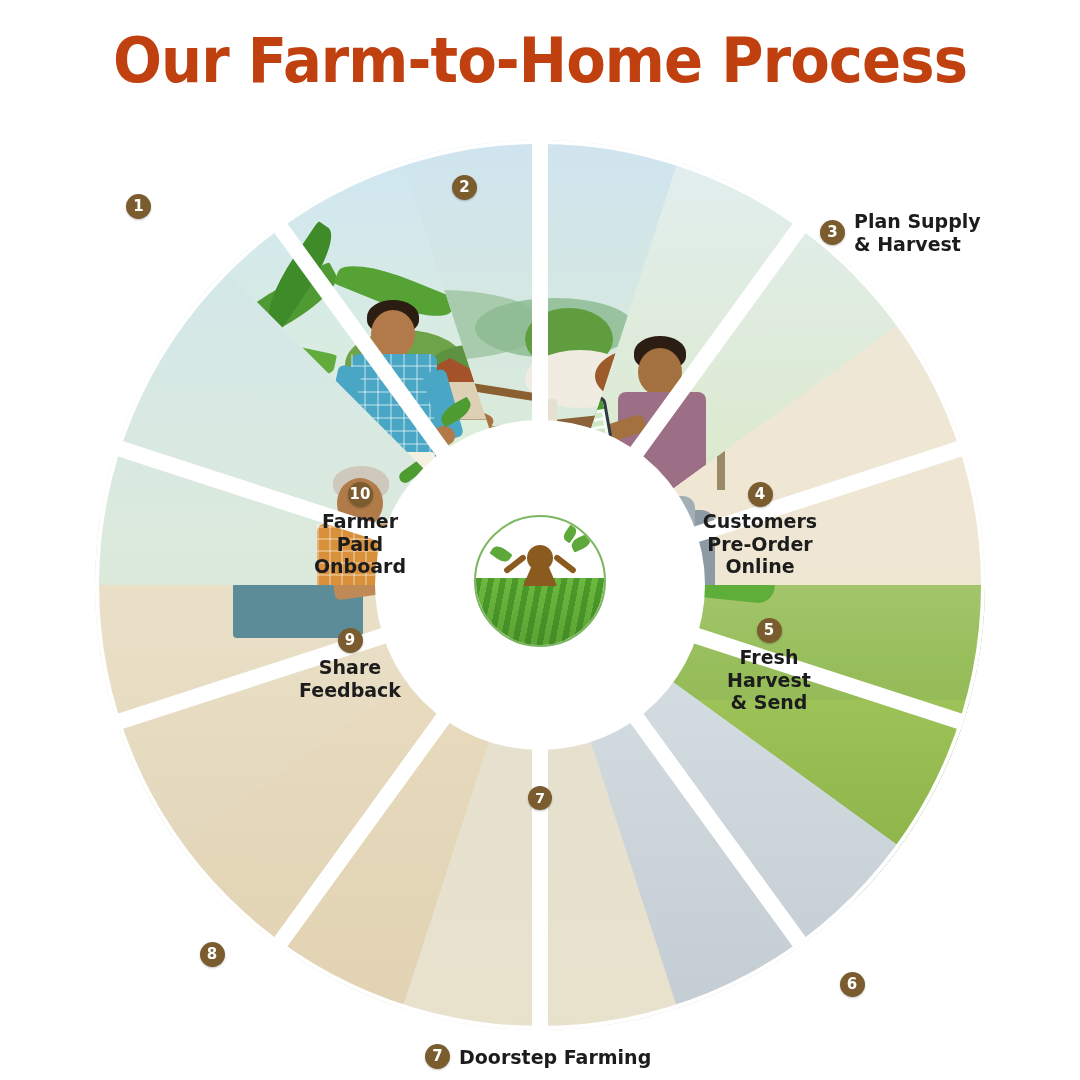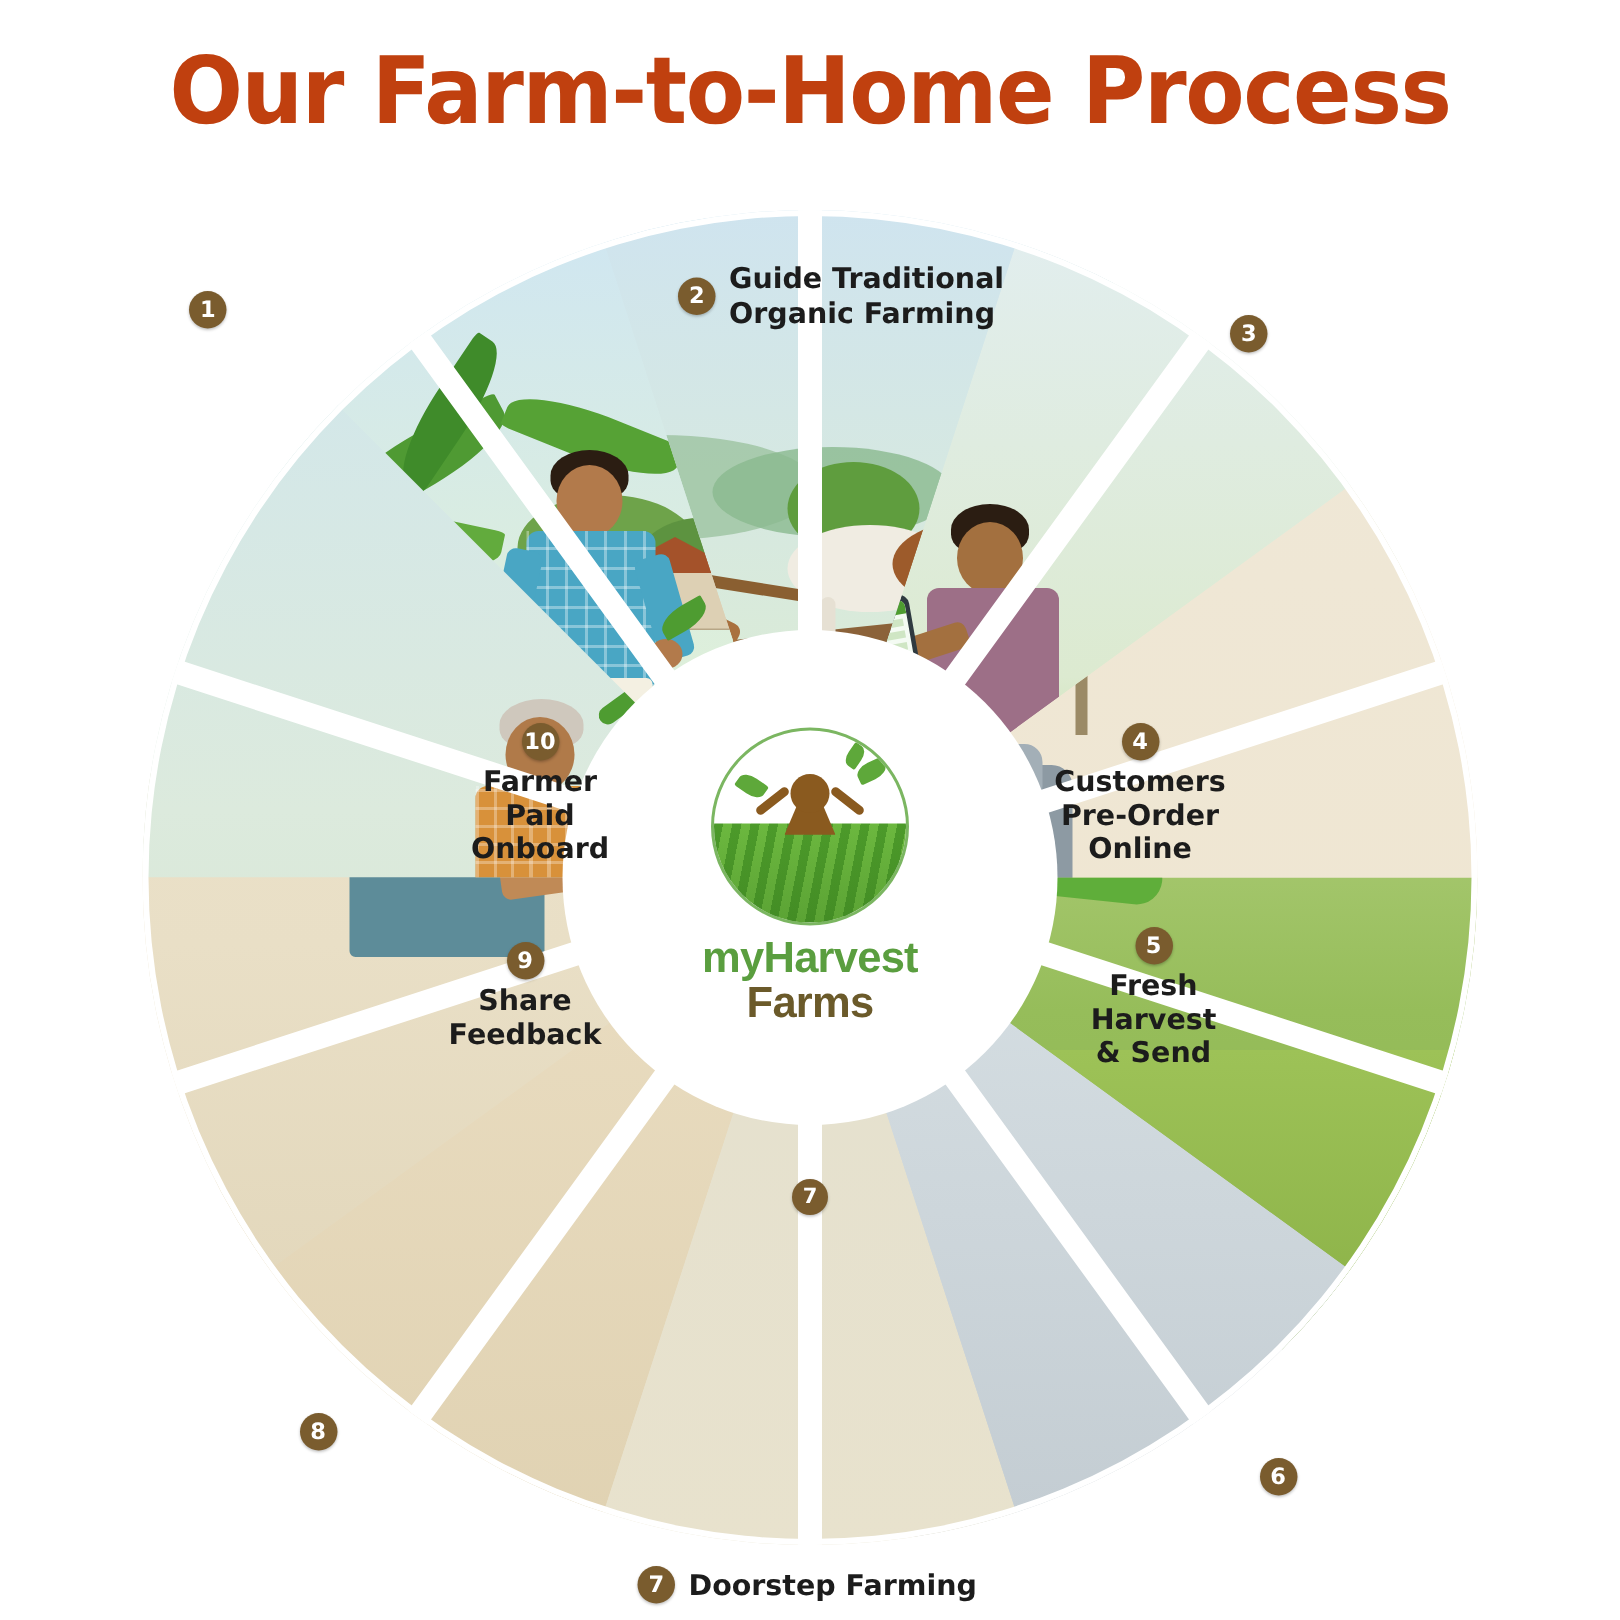--- a/index.html
+++ b/index.html
@@ -635,47 +635,43 @@
       <div id="logo-mark">
         <div id="logo-field"></div>
         <div class="logo-arm left"></div>
         <div class="logo-arm right"></div>
         <div class="logo-leaf l1"></div>
         <div class="logo-leaf l2"></div>
         <div class="logo-leaf l3"></div>
         <div id="logo-body"></div>
         <div id="logo-head"></div>
       </div>
-      <div id="logo-text">
-        <div class="l1">myHarvest</div>
-        <div class="l2">Farms</div>
-      </div>
     </div>
 
     <div id="outer-ring"></div>
   </div>
 </div>
 
 <div class="step" id="step1">
   <div class="row">
     <span class="badge">1</span>
   </div>
 </div>
 
 <div class="step" id="step2">
   <div class="row">
     <span class="badge">2</span>
-    <span>Guide Traditional
-Organic Farming</span>
   </div>
 </div>
 
 <div class="step" id="step3">
   <div class="row">
     <span class="badge">3</span>
+    <span>Plan Supply
+&amp; Harvest</span>
   </div>
 </div>
 
 <div class="step" id="step4">
   <div class="stack">
     <span class="badge">4</span>
     <span>Customers
 Pre-Order
 Online</span>
   </div>

